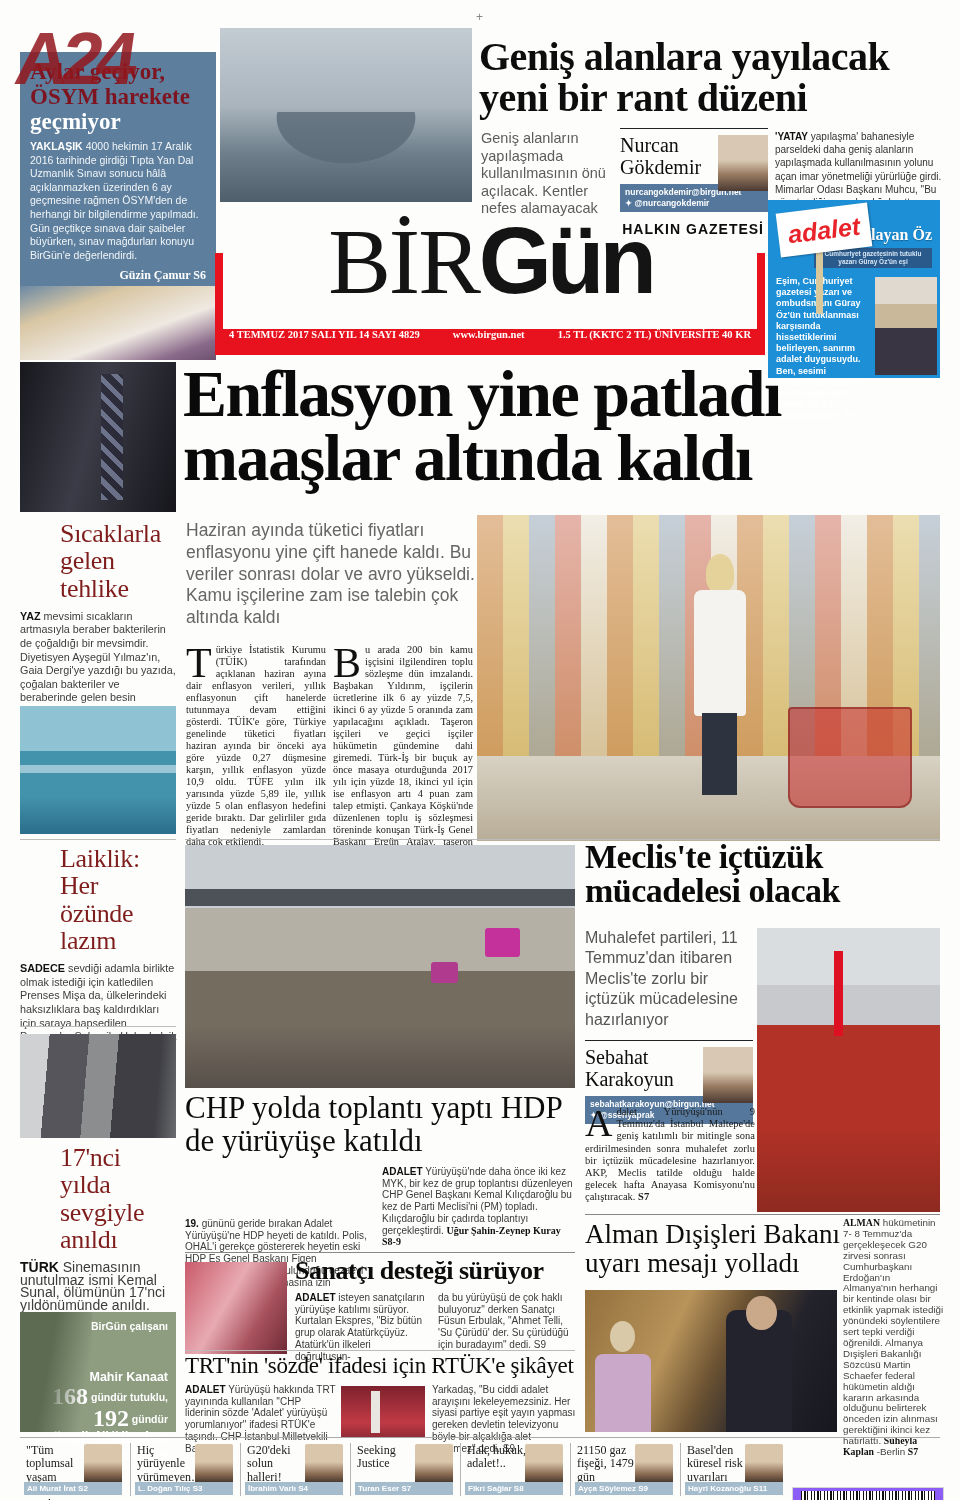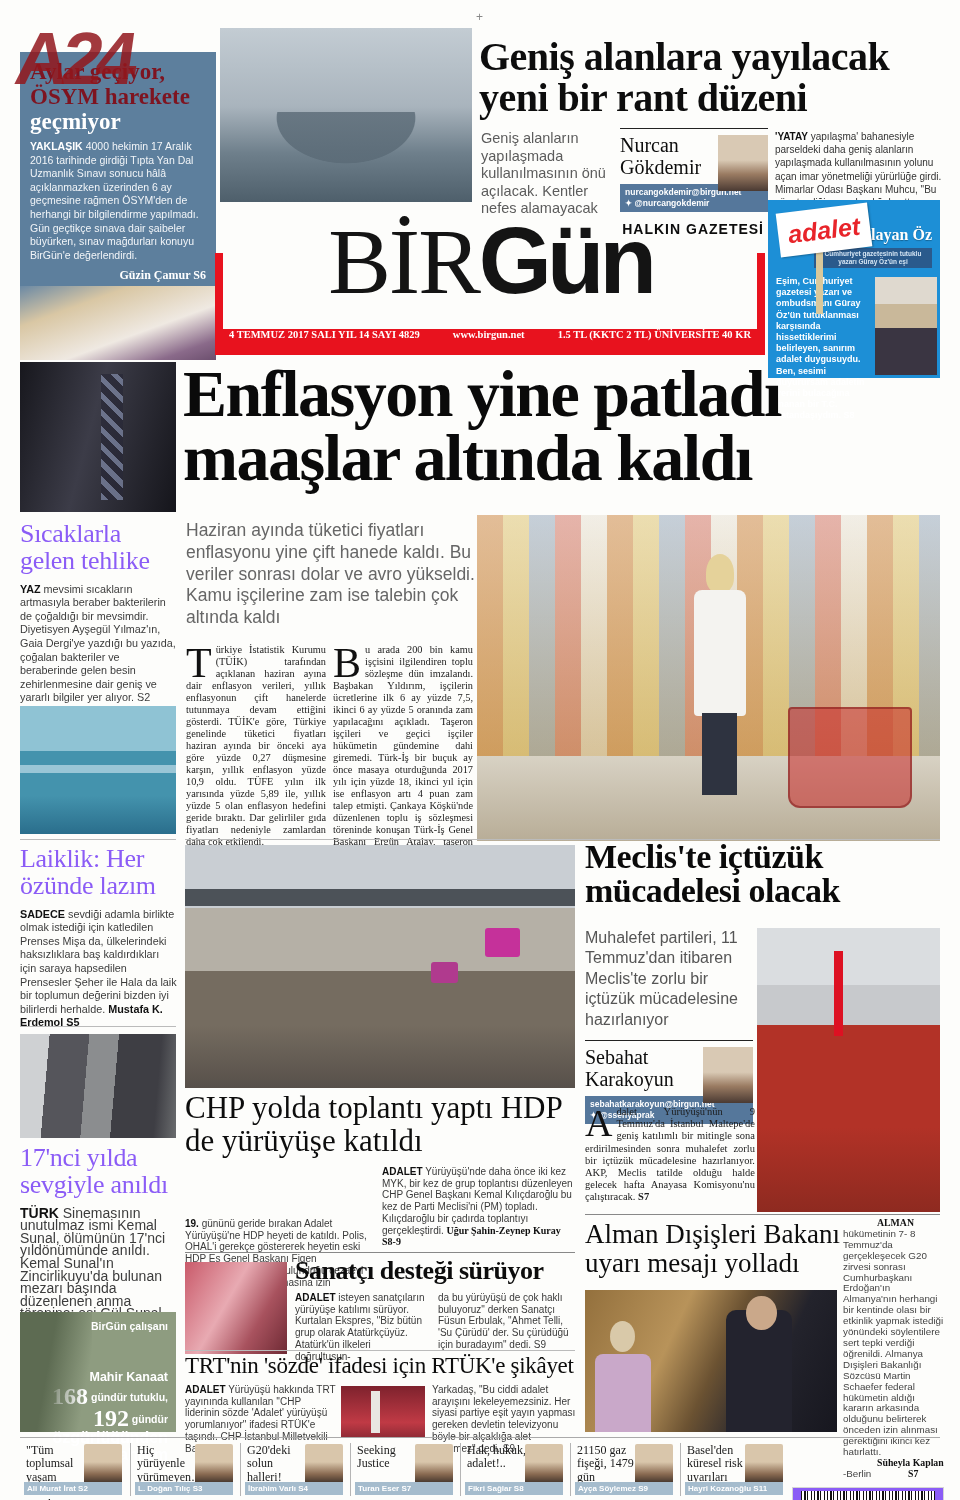--- a/index.html
+++ b/index.html
@@ -81,21 +81,21 @@
   .shopper{position:absolute;left:44%;top:12%;width:18%;height:74%;}
   .shopper .head{position:absolute;left:30%;top:0;width:34%;height:16%;background:#e5d29a;border-radius:50% 50% 40% 40%;}
   .shopper .body{position:absolute;left:16%;top:15%;width:62%;height:52%;background:#f4f3f0;border-radius:8px 8px 4px 4px;}
   .shopper .legs{position:absolute;left:26%;top:66%;width:42%;height:34%;background:#2e3340;}
   .cart{position:absolute;right:6%;bottom:10%;width:26%;height:30%;background:rgba(200,40,40,.55);border-radius:4px 4px 12px 12px;border:2px solid rgba(120,20,20,.5);}
   
   .suit-photo{left:20px;top:362px;width:156px;height:150px;
     background:linear-gradient(105deg,#17171d 0%,#3c3c48 45%,#23232b 80%,#15151b 100%);}
   .suit-photo:after{content:"";position:absolute;left:52%;top:8%;width:14%;height:84%;
     background:repeating-linear-gradient(45deg,rgba(130,140,170,.7) 0 5px,rgba(40,40,55,.7) 5px 12px);}
-  .rail-title{font:26px/1.05 "Liberation Serif",serif;color:#8b5cf6;letter-spacing:-.3px;}
+  .rail-title{font:26px/1.05 "Liberation Serif",serif;color:#7f1d1d;letter-spacing:-.3px;margin-left:40px;}
   .rail-body{font:10.8px/13.6px "Liberation Sans",sans-serif;color:#3c3c3c;margin-top:8px;}
   .rail-body b{color:#111;}
   .sicaklar{left:20px;top:520px;width:157px;}
   .pool-photo{left:20px;top:706px;width:156px;height:128px;
     background:linear-gradient(#8fc3d4 0 35%,#4493ad 35% 70%,#2a6e8c 100%);}
   .pool-photo:after{content:"";position:absolute;left:0;top:46%;width:100%;height:6%;background:rgba(240,250,255,.5);}
   .laiklik{left:20px;top:845px;width:157px;}
   .rail-rule{left:20px;width:156px;border-top:1px solid #9a9a9a;}
   .men-photo{left:20px;top:1034px;width:156px;height:104px;
     background:linear-gradient(95deg,#cfd1d3 0 18%,#55555b 18% 42%,#8b8d8f 42% 60%,#3e3e44 60% 86%,#6a6c6e 100%);}
@@ -135,21 +135,21 @@
   .meclis-body .dropcap{font-size:38px;line-height:30px;}
   
   .alman-title{left:585px;top:1220px;width:258px;font:27px/1.08 "Liberation Serif",serif;color:#0d0d0d;}
   .merkel{left:585px;top:1290px;width:252px;height:142px;
     background:linear-gradient(115deg,#93703d 0%,#b8935a 34%,#6b5232 52%,#23232c 72%,#17171f 100%);}
   .merkel .lilac{position:absolute;left:4%;bottom:0;width:22%;height:55%;background:#c9a8c9;border-radius:8px 8px 0 0;}
   .merkel .head1{position:absolute;left:10%;top:22%;width:10%;height:22%;background:#d9c9a9;border-radius:50%;}
   .merkel .suit{position:absolute;right:18%;top:14%;width:26%;height:86%;background:#23232e;border-radius:10px 10px 0 0;}
   .merkel .head2{position:absolute;right:24%;top:4%;width:12%;height:24%;background:#caa88a;border-radius:50%;}
   .alman-body{left:843px;top:1218px;width:102px;font:9.8px/10.9px "Liberation Sans",sans-serif;color:#444;}
-  .alman-body b{color:#111;font-family:"Liberation Serif",serif;margin-left:34px;}
+  .alman-body b{color:#111;font-family:"Liberation Serif",serif;}
   
   .sanatci-photo{left:185px;top:1262px;width:102px;height:92px;
     background:linear-gradient(120deg,#c95a6a 0%,#e8aab2 42%,#a8525e 70%,#6e2a34 100%);}
   .sanatci-title{left:295px;top:1258px;width:282px;font:bold 26px/1 "Liberation Serif",serif;
     letter-spacing:-.5px;color:#0c0c0c;white-space:nowrap;}
   .san-c1{left:295px;top:1292px;width:134px;}
   .san-c2{left:438px;top:1292px;width:138px;}
   .trt-title{left:185px;top:1354px;width:392px;font:23px/1 "Liberation Serif",serif;
     letter-spacing:-.3px;color:#0c0c0c;white-space:nowrap;}
   .trt-c1{left:185px;top:1384px;width:152px;}

